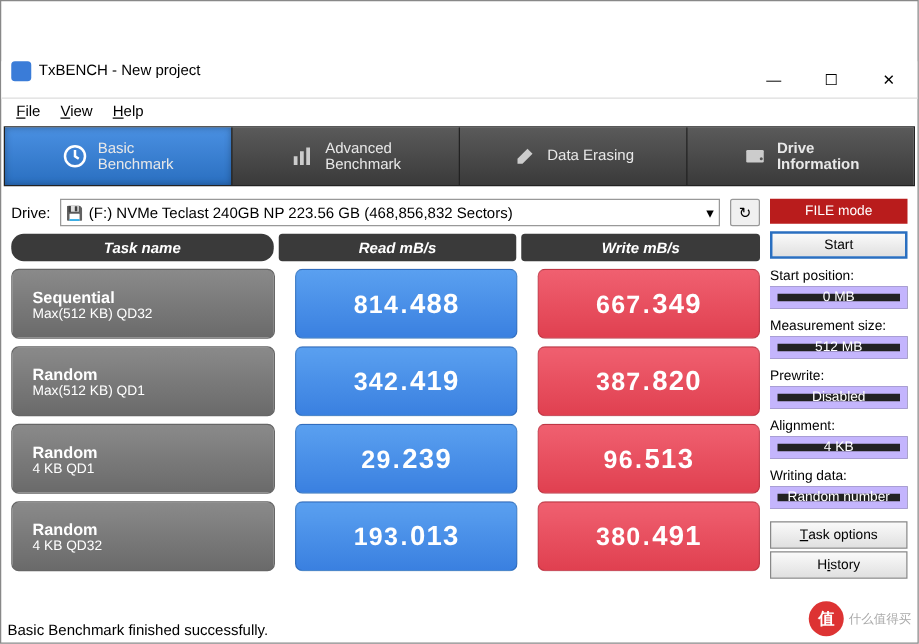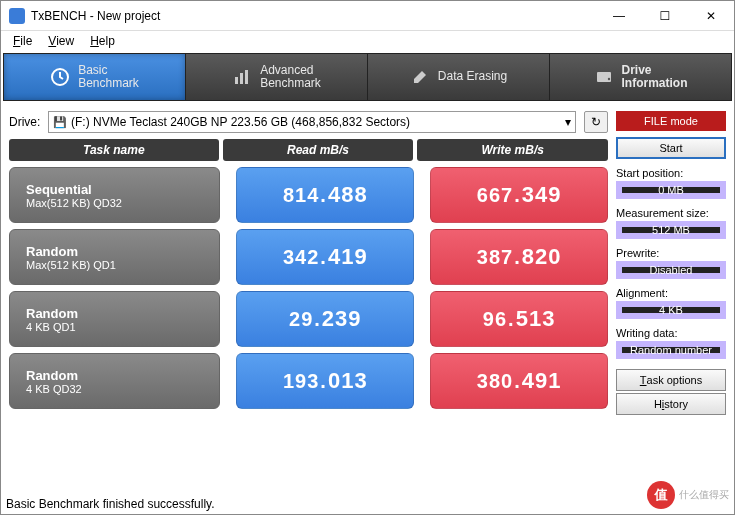--- a/index.html
+++ b/index.html
@@ -1,19 +1,19 @@
 <!DOCTYPE html>
 <html><head>
 <meta charset="utf-8">
 <style>
 * { box-sizing: border-box; margin: 0; padding: 0; font-family: "Segoe UI", Tahoma, sans-serif; }
 body { background: #fff; width: 735px; height: 515px; overflow: hidden; border: 1px solid #888; }
 
 
-.titlebar { height: 30px; display: flex; align-items: center; padding-left: 8px; border-bottom: 1px solid #ddd; background: #fff; }
+.titlebar { height: 30px; display: flex; align-items: flex-start; padding-left: 8px; border-bottom: 1px solid #ddd; background: #fff; margin-top: 48px; }
 .app-icon { width: 16px; height: 16px; background: #3a7cd8; border-radius: 3px; margin-right: 6px; }
 .title-text { font-size: 12px; flex: 1; }
 .win-controls { display: flex; }
 .win-btn { width: 46px; height: 30px; display: flex; align-items: center; justify-content: center; font-size: 12px; }
 
 
 .menubar { height: 20px; display: flex; align-items: center; padding-left: 6px; font-size: 12px; gap: 4px; }
 .menubar span { padding: 2px 6px; }
 .menubar span u { text-decoration: underline; }
 
@@ -33,21 +33,21 @@
 .refresh-btn { width: 24px; height: 22px; border: 1px solid #999; background: #f0f0f0; display: flex; align-items: center; justify-content: center; border-radius: 2px; }
 
 
 .main { display: flex; padding: 0 8px; gap: 8px; }
 .results { flex: 1; }
 .side { width: 110px; display: flex; flex-direction: column; gap: 2px; font-size: 11px; }
 
 
 .hdr-row { display: flex; gap: 4px; margin-top: 2px; }
 .hdr-cell { background: #3a3a3a; color: #fff; height: 22px; display: flex; align-items: center; justify-content: center; font-size: 12px; font-style: italic; font-weight: 600; border-radius: 3px; }
-.hdr-cell.task { flex: 1.1; }
+.hdr-cell.task { flex: 1.1; border-radius: 10px; }
 .hdr-cell.read { flex: 1; }
 .hdr-cell.write { flex: 1; }
 
 
 .task-row { display: flex; gap: 16px; margin-top: 6px; height: 56px; }
 .task-cell { border-radius: 6px; display: flex; flex-direction: column; align-items: center; justify-content: center; color: #fff; position: relative; }
 .task-name { flex: 1.1; background: linear-gradient(#8a8a8a, #6a6a6a); align-items: flex-start; padding-left: 16px; font-size: 12px; border: 1px solid #666; }
 .task-name .t1 { font-weight: 600; font-size: 13px; }
 .task-name .t2 { font-size: 11px; }
 .val-cell { flex: 1; font-size: 28px; font-weight: 700; font-family: Arial, sans-serif; letter-spacing: 1px; border: 1px solid rgba(0,0,0,0.15); }

